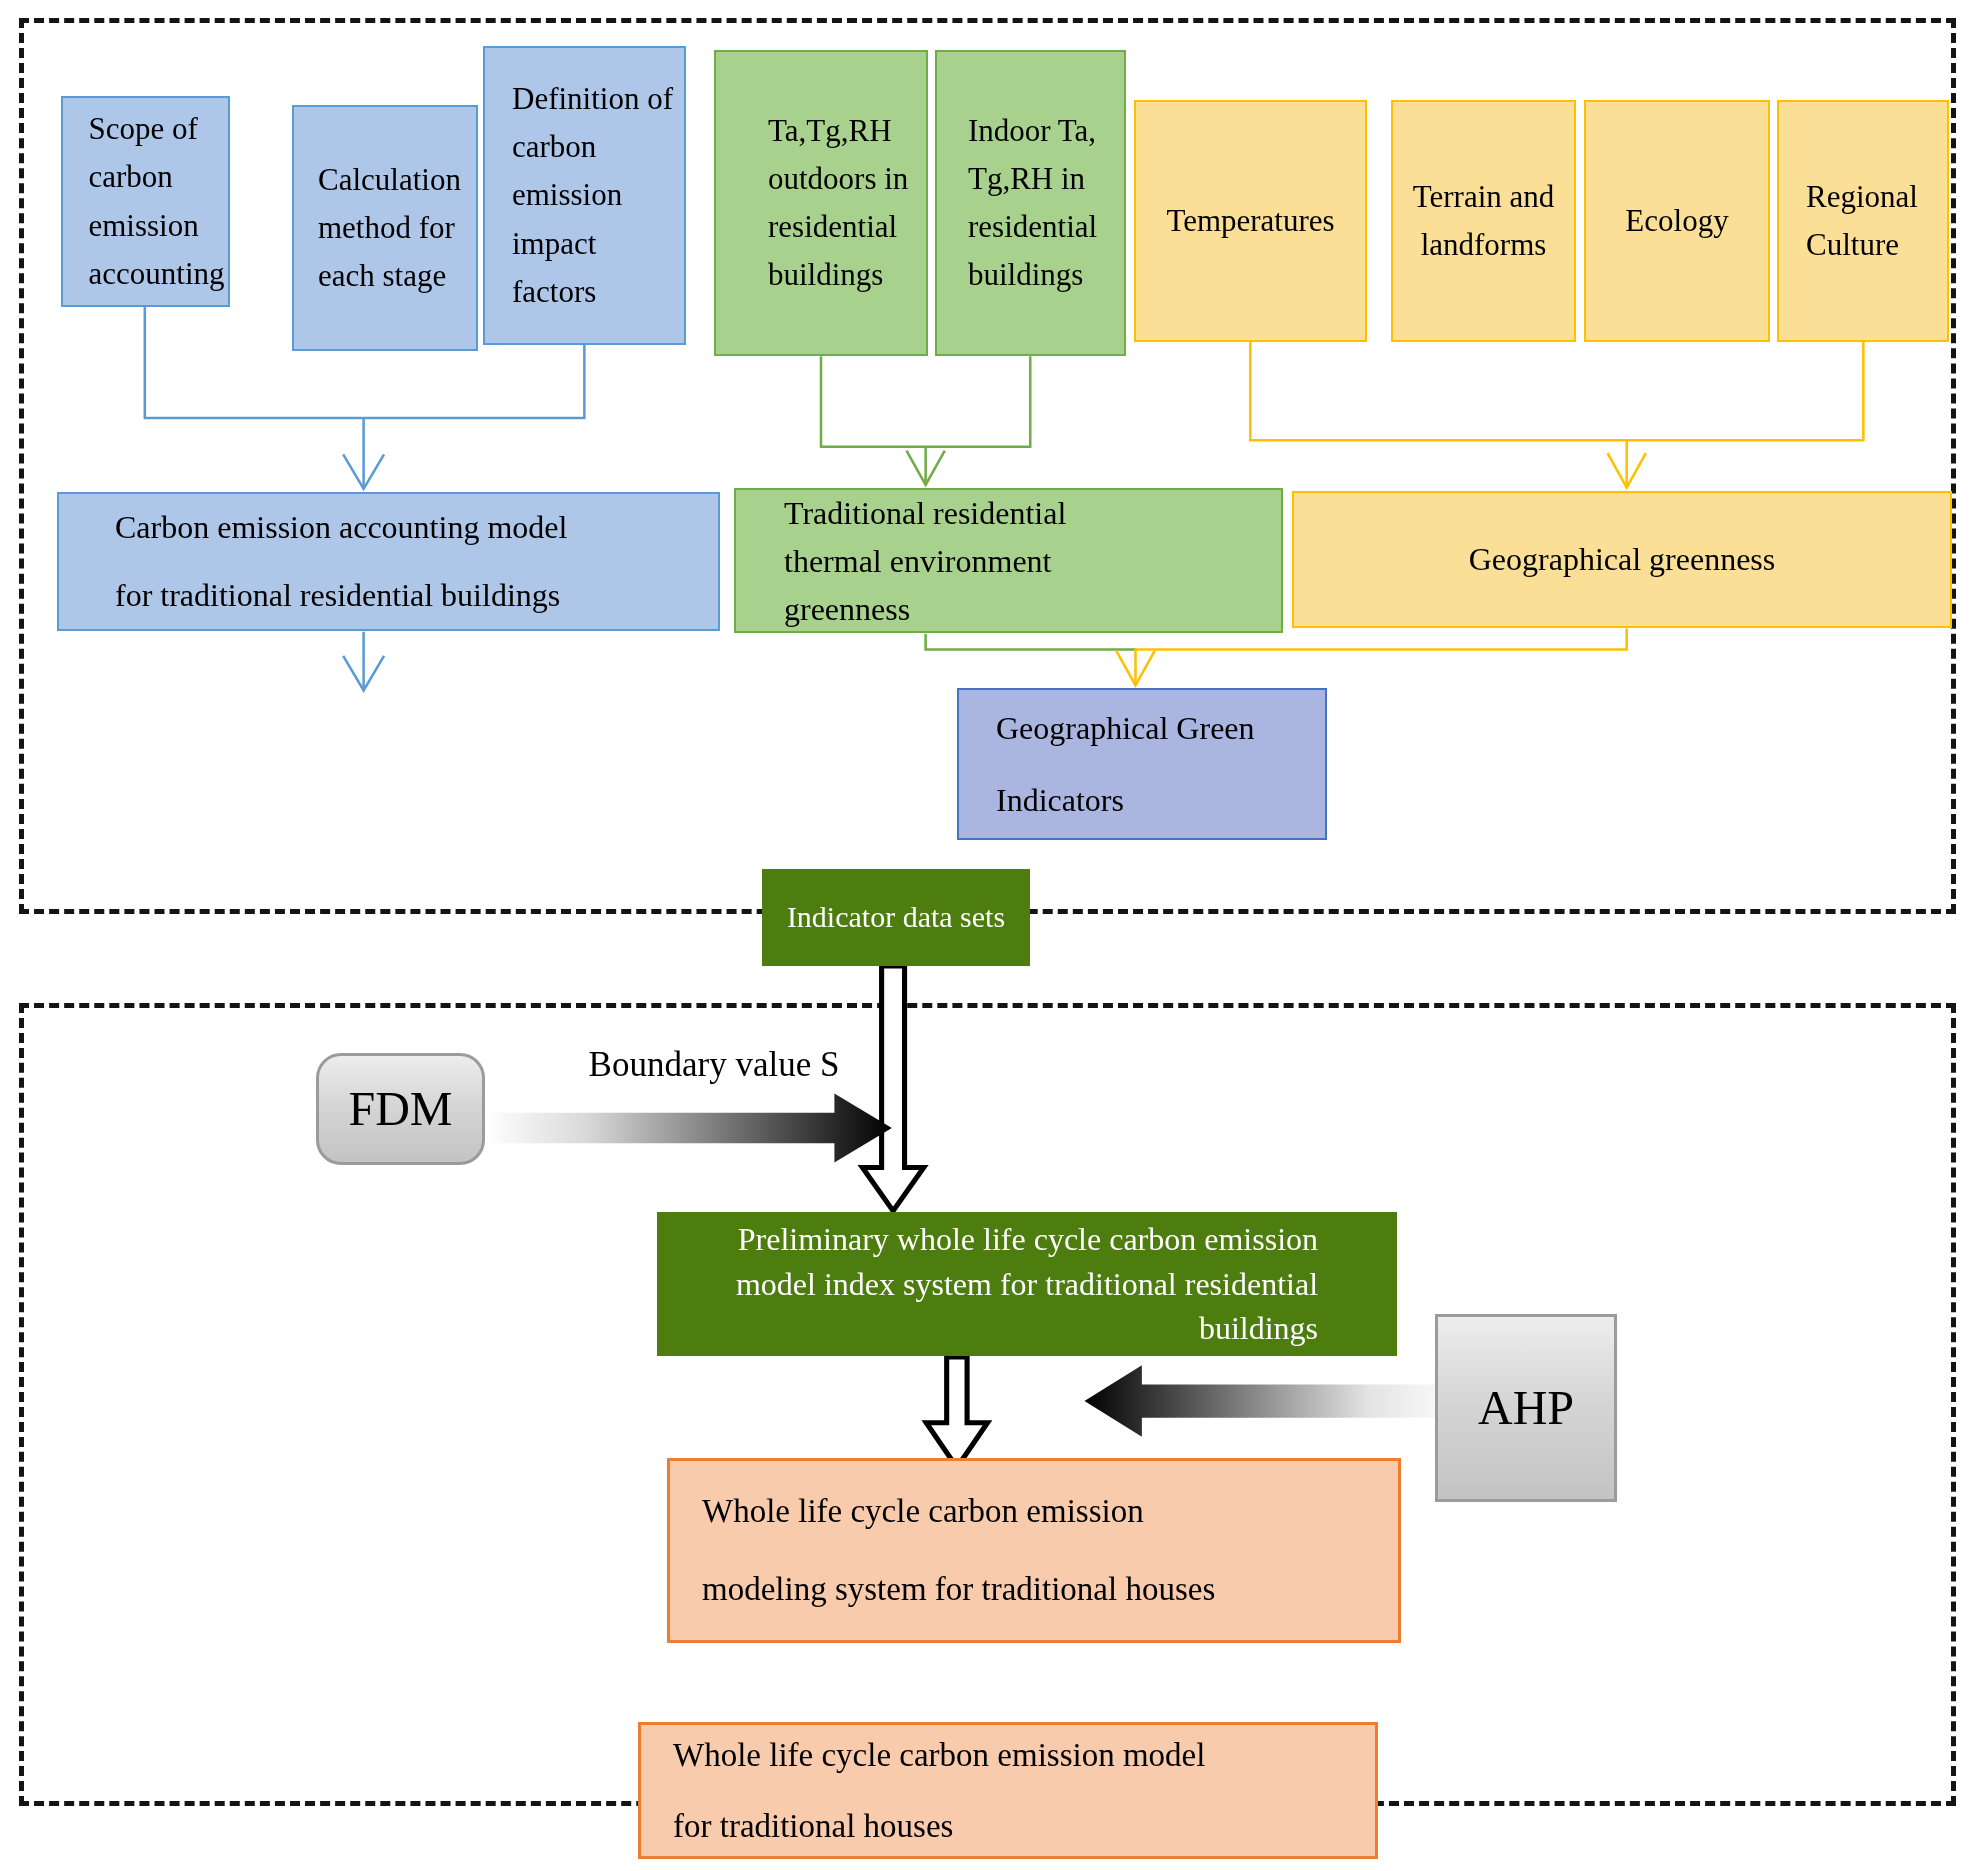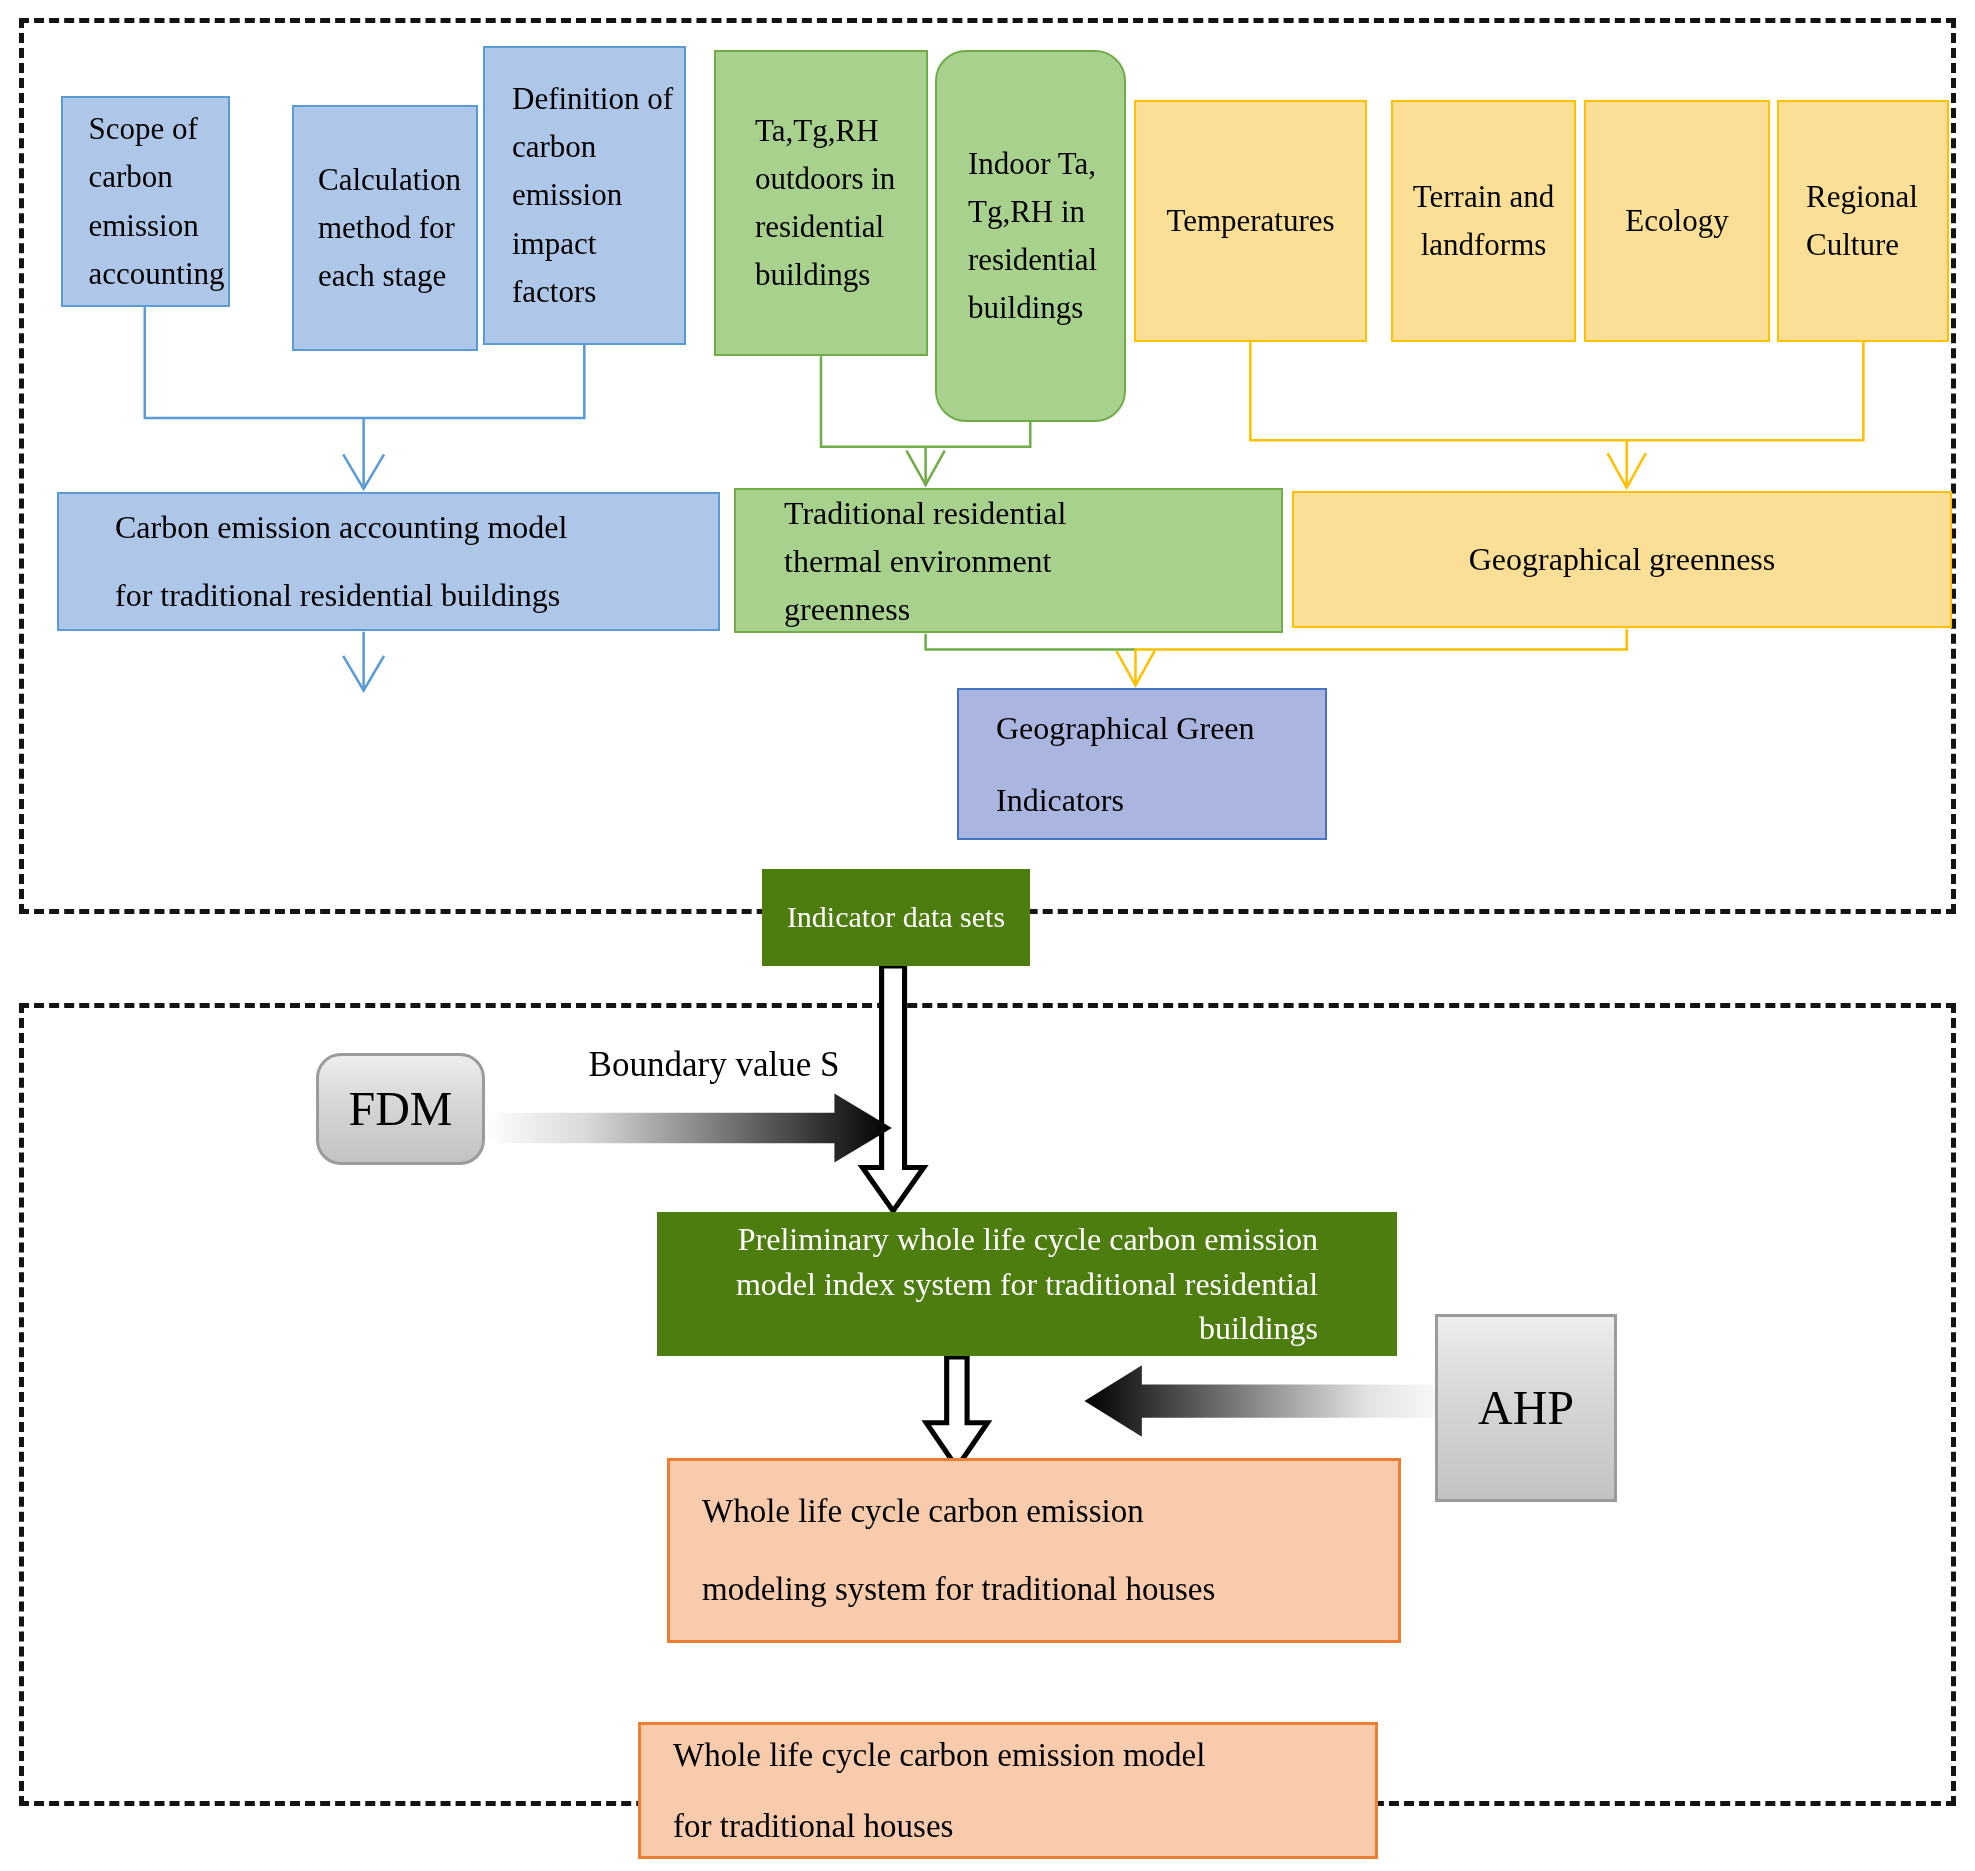--- a/index.html
+++ b/index.html
@@ -46,22 +46,22 @@
   .solid-blue { background: #4d7c0f; border: none; color: #ffffff; text-align: right; }
   .gray {
     background: linear-gradient(180deg, #ededed 0%, #d6d6d6 45%, #c3c3c3 100%);
     border: 3.2px solid #9b9b9b;
   }
 
   
   #n-scope    { left: 61px;   top: 96px; width: 169px; height: 211px; padding-left: 25.5px; }
   #n-calc     { left: 260px;  top: 105px; width: 186px; height: 246px; padding-left: 24px; margin-left: 32px; }
   #n-def      { left: 483px;  top: 46px;  width: 203px; height: 299px; padding-left: 27px; }
-  #n-outdoor  { left: 714px; top: 50px;  width: 214px; height: 306px; padding-left: 39px; }
-  #n-indoor   { left: 935px; top: 50px;  width: 191px; height: 372px; padding-left: 31px; border-radius: 31px; }
+  #n-outdoor  { left: 714px; top: 50px;  width: 214px; height: 306px; padding-left: 52px; }
+  #n-indoor   { left: 935px; top: 50px;  width: 191px; height: 306px; padding-left: 31px; }
   #n-temp     { left: 1134px; top: 100px; width: 233px; height: 242px; }
   #n-terrain  { left: 1391px; top: 100px; width: 185px; height: 242px; }
   #n-eco      { left: 1584px; top: 100px; width: 186px; height: 242px; }
   #n-regional { left: 1777px; top: 100px; width: 172px; height: 242px; padding-left: 27px; }
 
   
   #n-model   { left: 57px;   top: 492px; width: 663px; height: 139px; padding-left: 56px; font-size: 32px; line-height: 2.1; }
   #n-thermal { left: 734px; top: 488px; width: 549px;  height: 145px; padding-left: 48px; font-size: 32px; line-height: 1.5; }
   #n-geo     { left: 1292px; top: 491px; width: 660px; height: 137px; font-size: 32px; }
 

